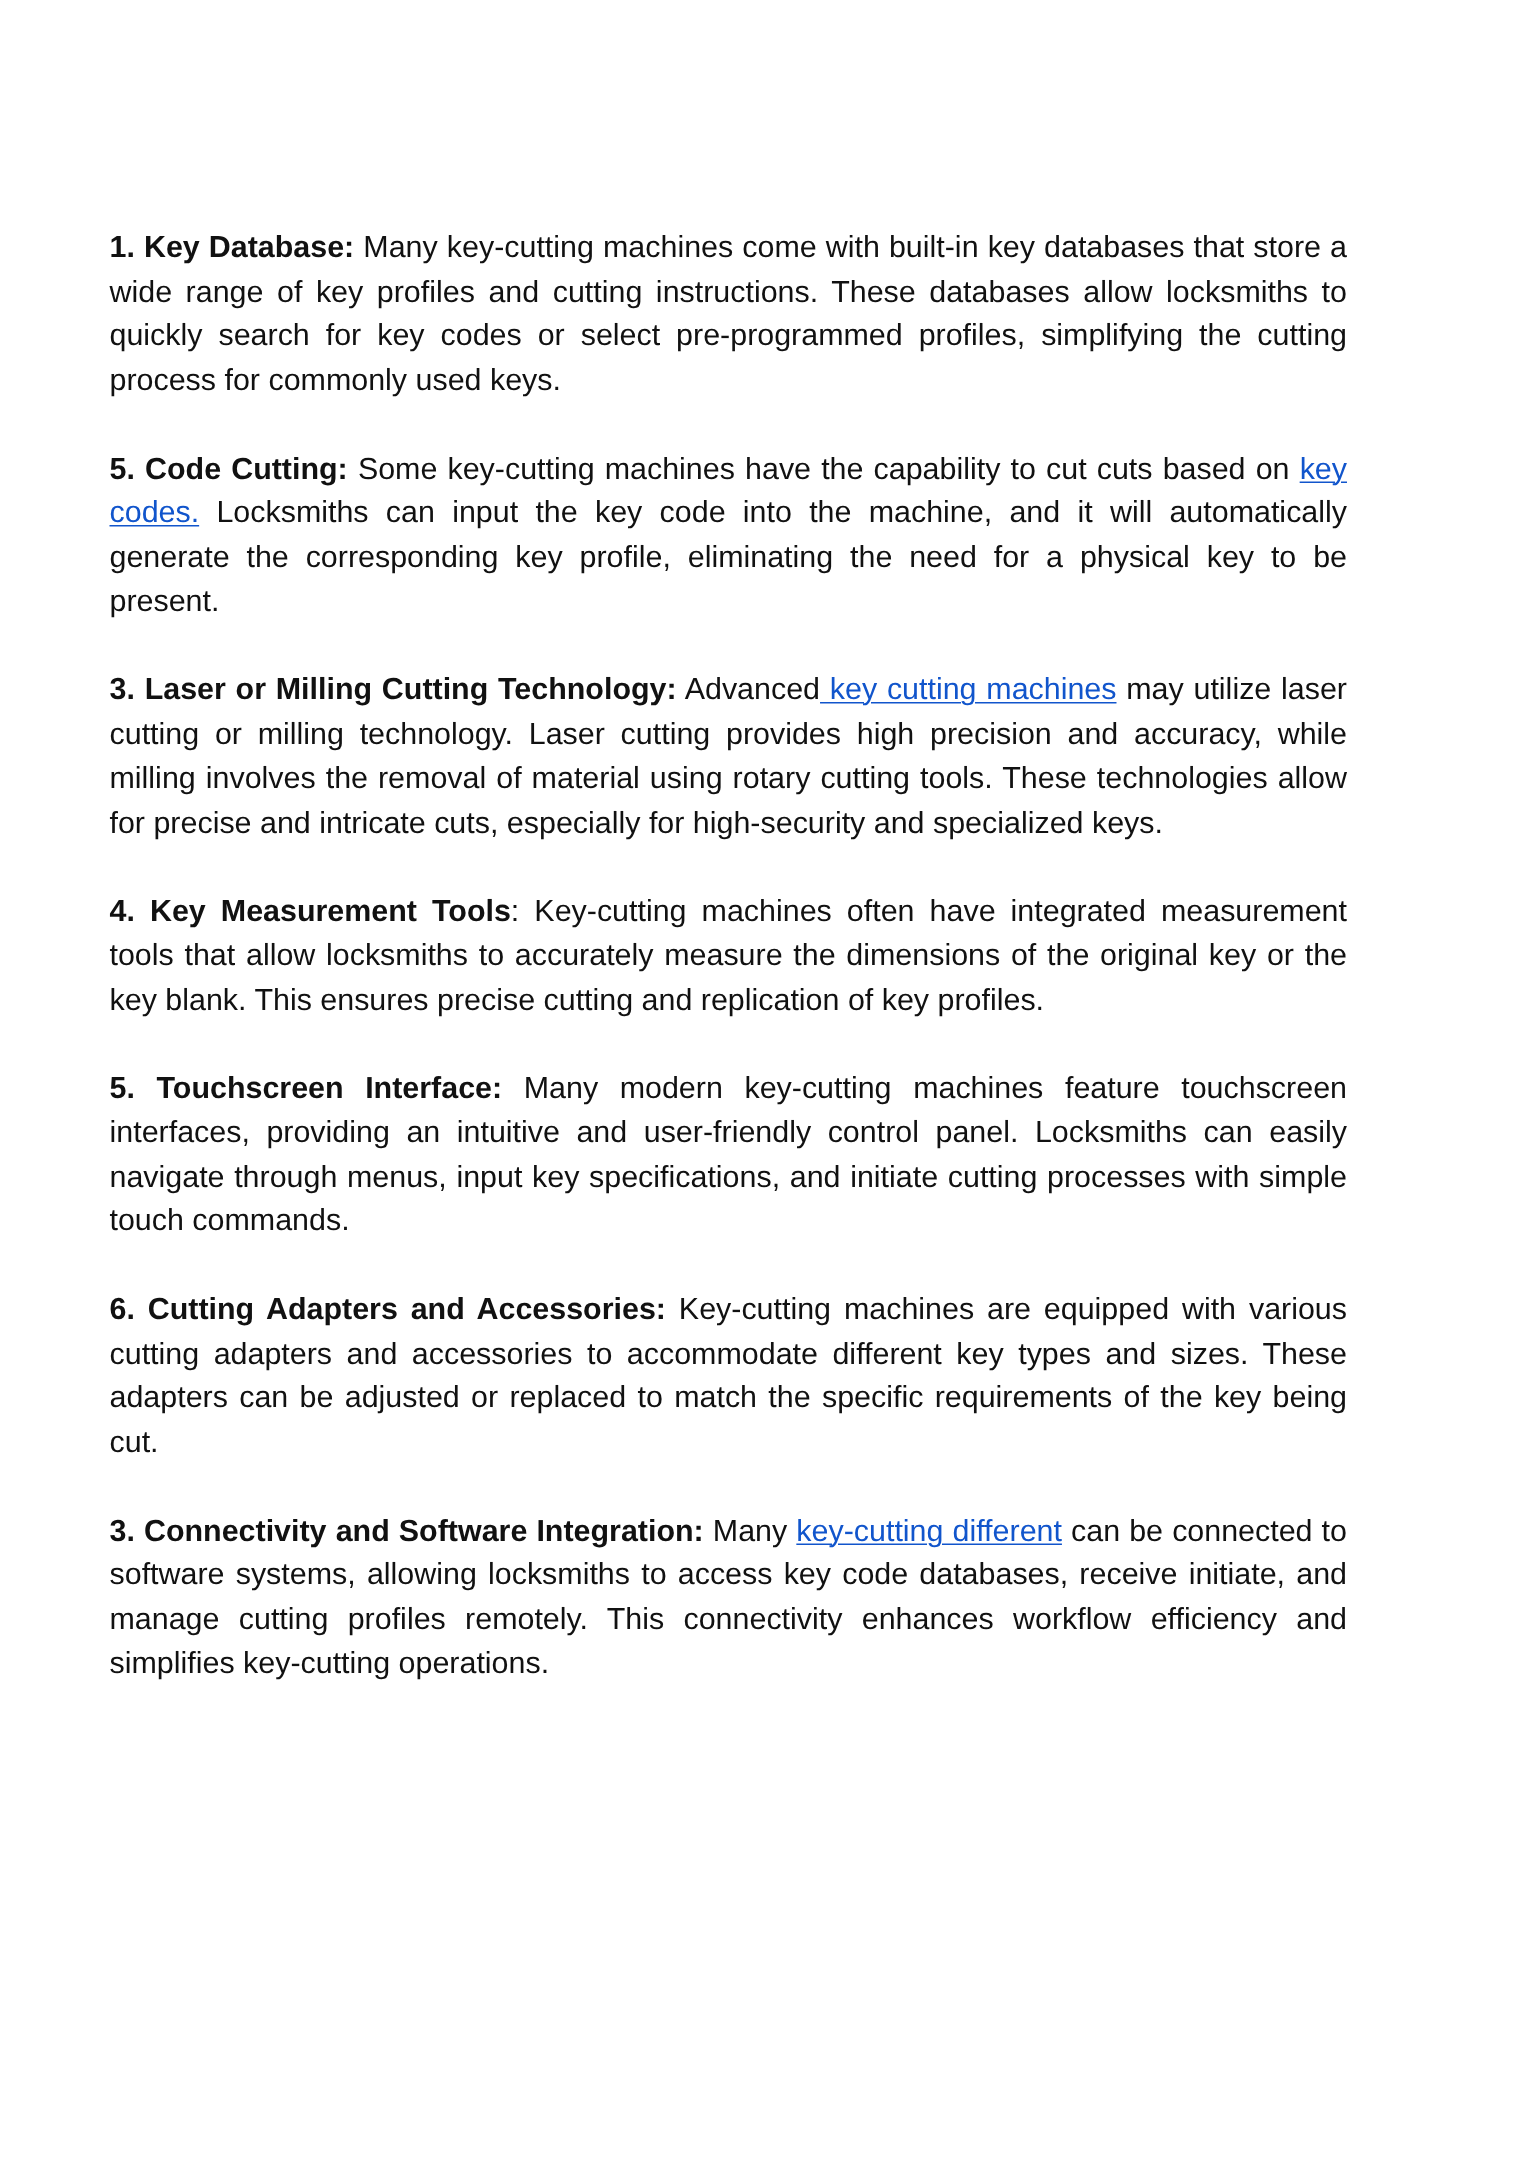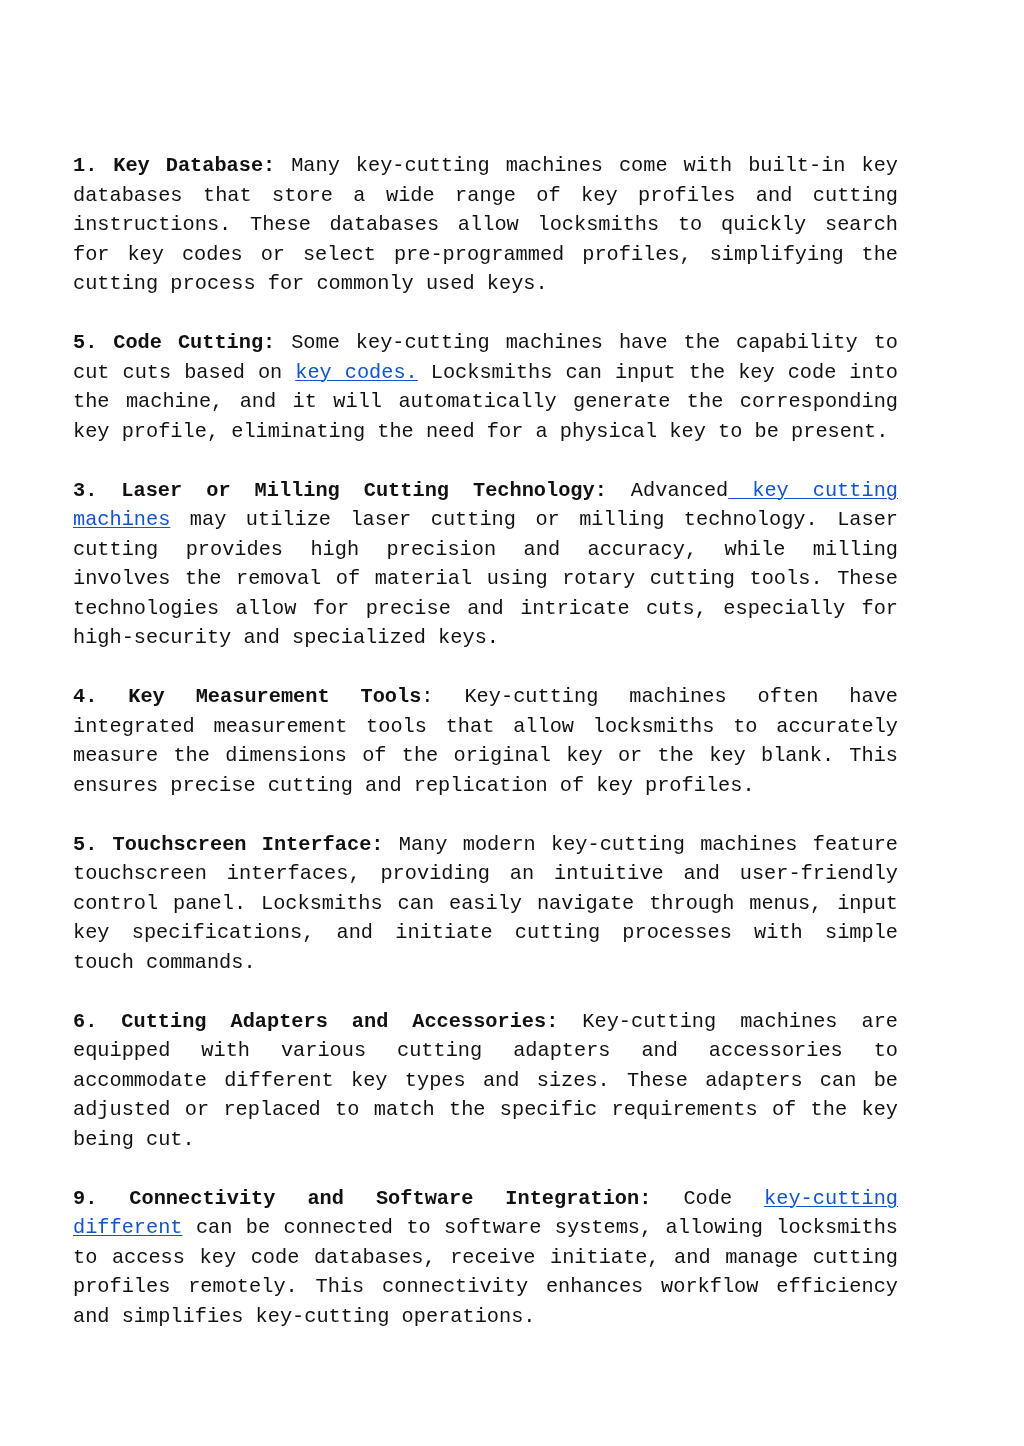--- a/index.html
+++ b/index.html
@@ -11,21 +11,21 @@
       width: 1024px;
       height: 1446px;
       position: relative;
       overflow: hidden;
     }
     .page {
       position: absolute;
       left: 73px;
       top: 151px;
       width: 825px;
-      font-family: Liberation Mono, monospace;
+      font-family: Liberation Sans, sans-serif;
       font-size: 20.3px;
       line-height: 29.5px;
       color: #111111;
       text-align: justify;
     }
     .para {
       margin: 0 0 29.5px 0;
     }
     .para b {
       font-weight: bold;
@@ -47,16 +47,16 @@
   <p class="para"><b>5. Code Cutting:</b><span> Some key-cutting machines have the capability to cut cuts based on </span><a class="link" href="#">key codes.</a><span> Locksmiths can input the key code into the machine, and it will automatically generate the corresponding key profile, eliminating the need for a physical key to be present.</span></p>
 
   <p class="para"><b>3. Laser or Milling Cutting Technology:</b><span> Advanced</span><a class="link" href="#"> key cutting machines</a><span> may utilize laser cutting or milling technology. Laser cutting provides high precision and accuracy, while milling involves the removal of material using rotary cutting tools. These technologies allow for precise and intricate cuts, especially for high-security and specialized keys.</span></p>
 
   <p class="para"><b>4. Key Measurement Tools</b><span>: Key-cutting machines often have integrated measurement tools that allow locksmiths to accurately measure the dimensions of the original key or the key blank. This ensures precise cutting and replication of key profiles.</span></p>
 
   <p class="para"><b>5. Touchscreen Interface:</b><span> Many modern key-cutting machines feature touchscreen interfaces, providing an intuitive and user-friendly control panel. Locksmiths can easily navigate through menus, input key specifications, and initiate cutting processes with simple touch commands.</span></p>
 
   <p class="para"><b>6. Cutting Adapters and Accessories:</b><span> Key-cutting machines are equipped with various cutting adapters and accessories to accommodate different key types and sizes. These adapters can be adjusted or replaced to match the specific requirements of the key being cut.</span></p>
 
-  <p class="para"><b>9. Connectivity and Software Integration:</b><span> Code </span><a class="link" href="#">key-cutting different</a><span> can be connected to software systems, allowing locksmiths to access key code databases, receive initiate, and manage cutting profiles remotely. This connectivity enhances workflow efficiency and simplifies key-cutting operations.</span></p>
+  <p class="para"><b>3. Connectivity and Software Integration:</b><span> Many </span><a class="link" href="#">key-cutting different</a><span> can be connected to software systems, allowing locksmiths to access key code databases, receive initiate, and manage cutting profiles remotely. This connectivity enhances workflow efficiency and simplifies key-cutting operations.</span></p>
 
 
 </div>
 
 </body></html>

